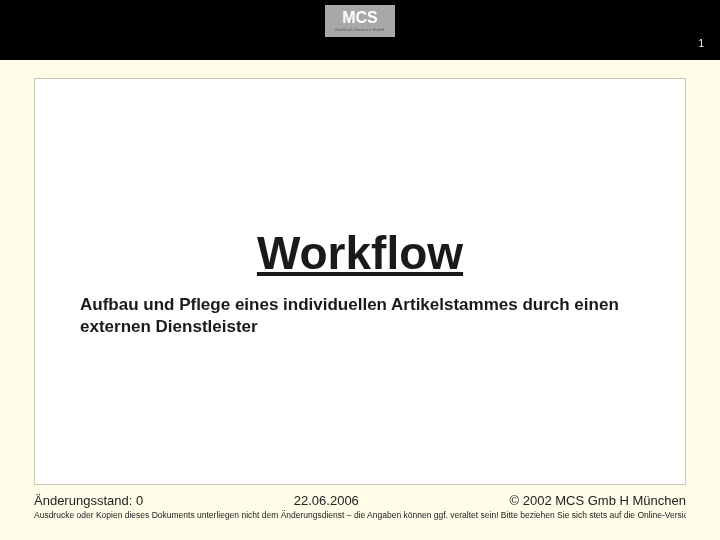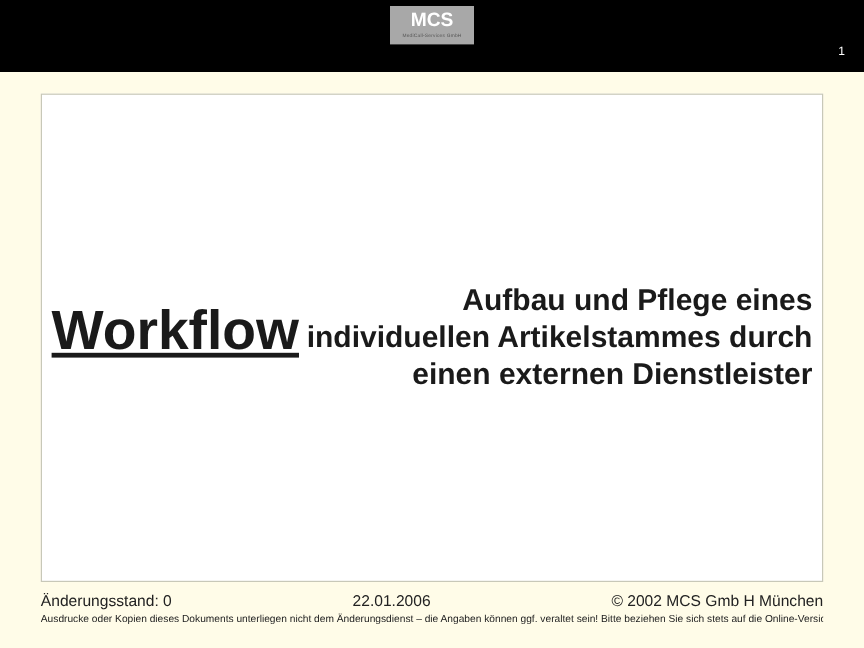--- a/index.html
+++ b/index.html
@@ -52,39 +52,39 @@
   }
   .content-box {
     position: absolute;
     top: 78px;
     left: 34px;
     right: 34px;
     bottom: 55px;
     background: #fff;
     border: 1px solid #c8c8b8;
     display: flex;
-    flex-direction: row;
+    flex-direction: column;
     align-items: center;
     justify-content: center;
-    padding: 8px;
+    padding: 20px;
   }
   .title {
     font-size: 46px;
     font-weight: 700;
     color: #1a1a1a;
     text-decoration: underline;
     text-underline-offset: 3px;
     margin-bottom: 14px;
     text-align: center;
   }
   .subtitle {
-    font-size: 25px;
+    font-size: 17px;
     font-weight: 700;
     color: #1a1a1a;
-    text-align: right;
+    text-align: left;
     line-height: 1.25;
     max-width: 560px;
   }
   .footer-meta {
     position: absolute;
     left: 34px;
     right: 34px;
     bottom: 32px;
     display: flex;
     justify-content: space-between;
@@ -113,16 +113,16 @@
   <div class="page-num">1</div>
 </div>
 
 <div class="content-box">
   <div class="title">Workflow</div>
   <div class="subtitle">Aufbau und Pflege eines individuellen Artikelstammes durch einen externen Dienstleister</div>
 </div>
 
 <div class="footer-meta">
   <span>Änderungsstand: 0</span>
-  <span>22.01.2006</span>
+  <span>22.06.2006</span>
   <span>© 2002 MCS Gmb H München</span>
 </div>
 <div class="footer-disclaimer">Ausdrucke oder Kopien dieses Dokuments unterliegen nicht dem Änderungsdienst – die Angaben können ggf. veraltet sein! Bitte beziehen Sie sich stets auf die Online-Version.</div>
 
 </body></html>

